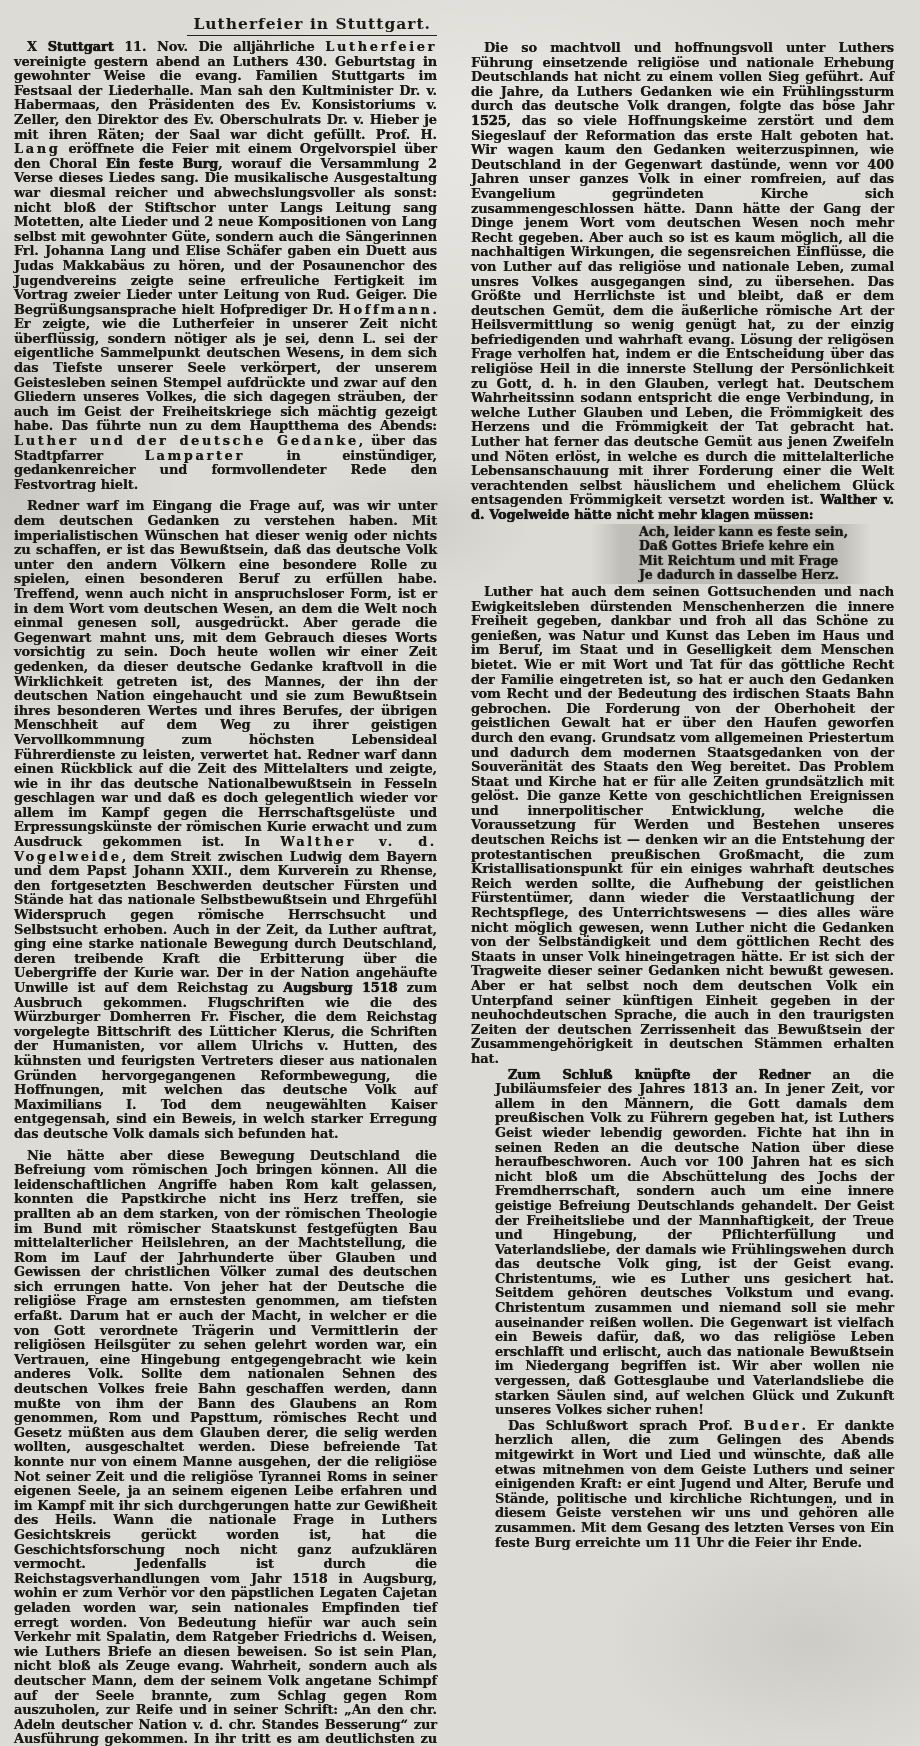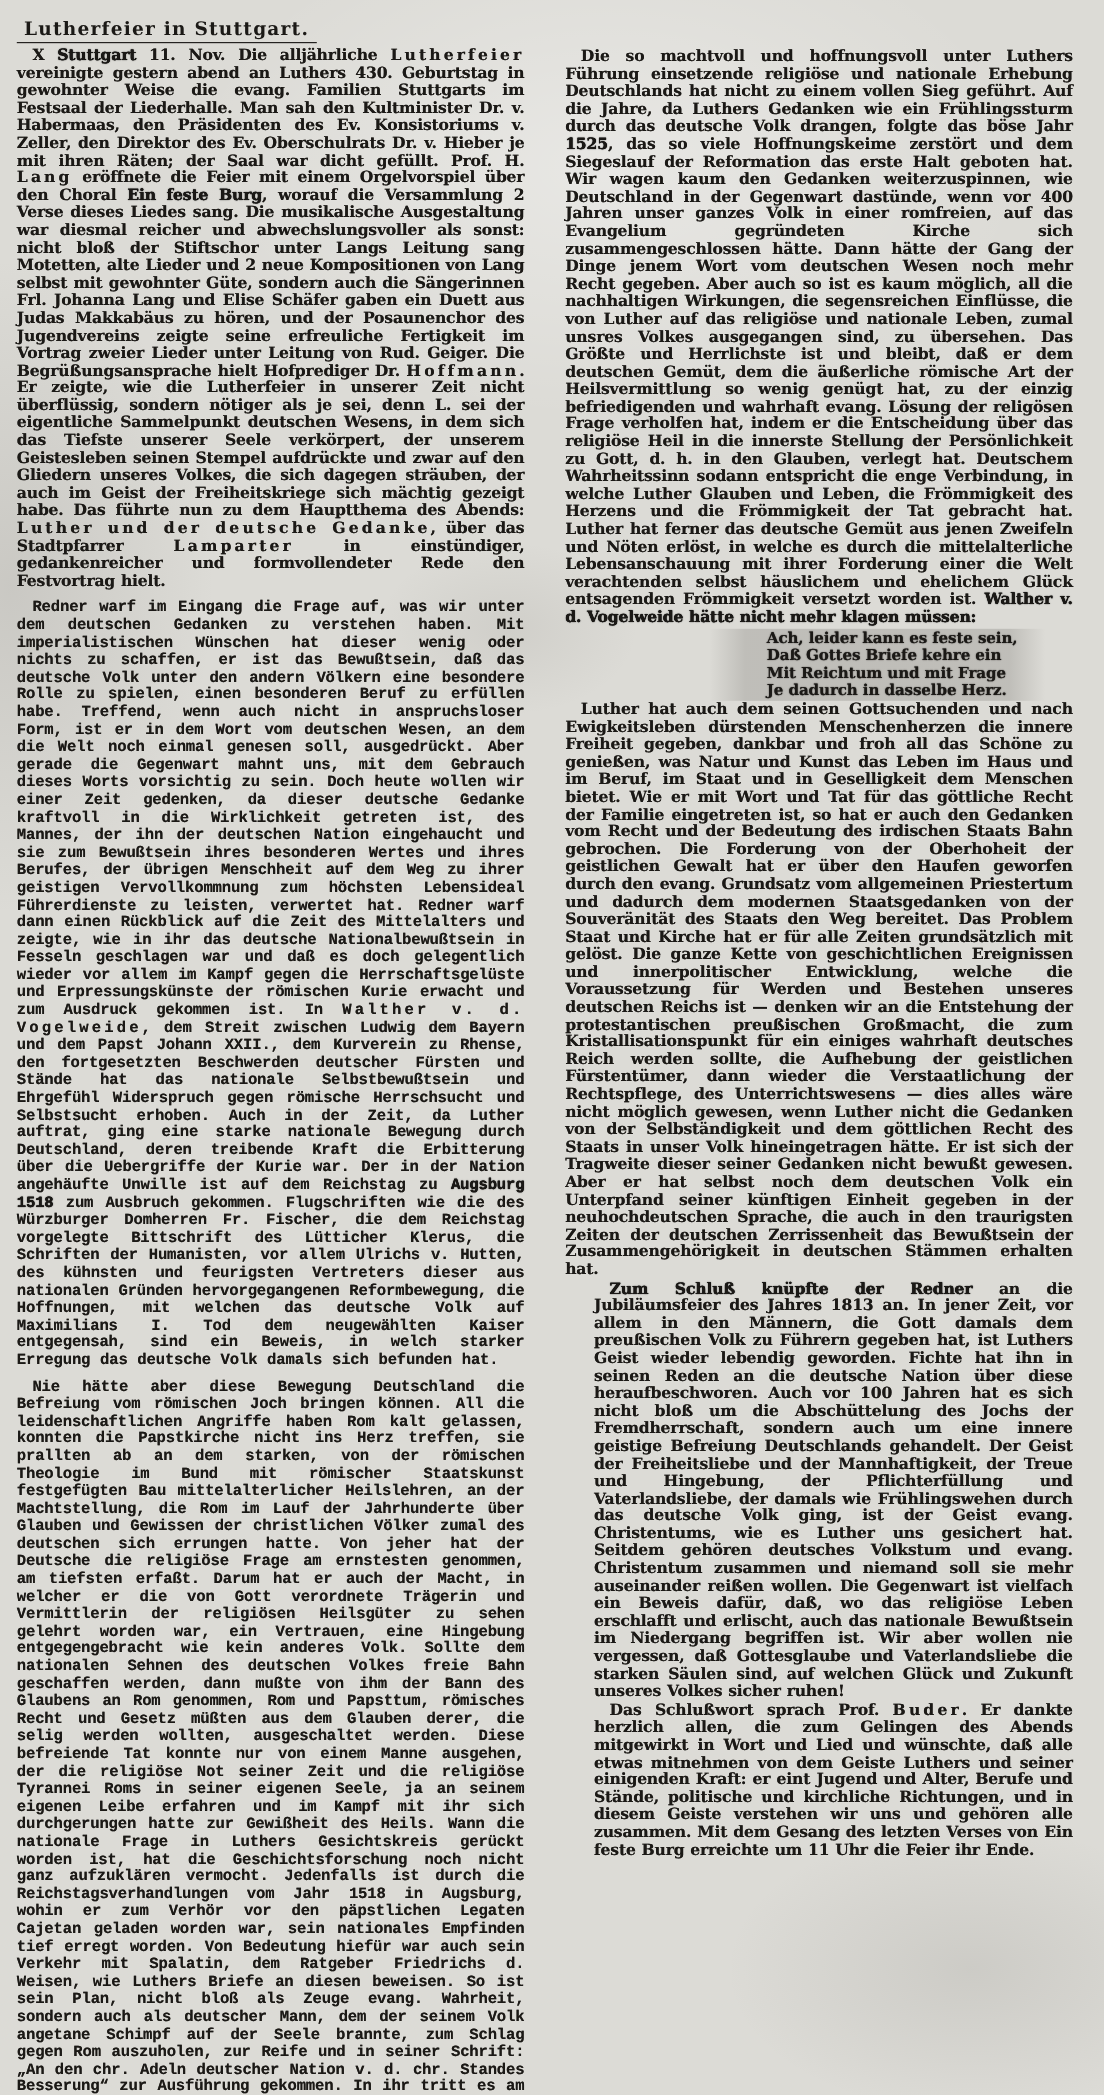--- a/index.html
+++ b/index.html
@@ -10,31 +10,31 @@
       radial-gradient(ellipse 340px 200px at 88% 94%, rgba(110,108,102,.14), transparent 60%),
       radial-gradient(ellipse 500px 300px at 55% 8%, rgba(255,255,255,.35), transparent 70%),
       radial-gradient(ellipse 180px 120px at 46% 30%, rgba(120,117,110,.12), transparent 60%),
       #dcdbd6;
     font-family:"DejaVu Serif","Liberation Serif",serif;
     color:#1b1916;
   }
   .sheet{display:flex;gap:34px;padding:10px 12px 0 14px;}
   .col{width:423px;flex:0 0 423px;}
   h1.title{
-    margin:4px 0 7px 0;text-align:left;font-size:15.5px;font-weight:bold;
+    margin:4px 0 7px 0;text-align:right;font-size:15.5px;font-weight:bold;
     letter-spacing:1px;
   }
   h1.title .title-inner{border-bottom:1.5px solid #242220;padding:0 6px 2px 6px;}
   p.par{
     margin:0;text-indent:13px;text-align:justify;
     font-size:13px;line-height:14.6px;font-weight:bold;
     letter-spacing:-0.15px;word-spacing:0.5px;
     text-shadow:0 0 0.5px rgba(25,22,18,.75);
   }
-  .col.left p.par + p.par{margin-top:7px;font-family:Liberation Mono, monospace;}
+  .col.left p.par + p.par{margin-top:7px;}
   .col.right p.par + p.par{margin-top:1px;margin-left:24px;}
   .col.right{padding-top:31px;}
   .sperr{letter-spacing:2.6px;font-weight:bold;}
   .b{text-shadow:0 0 1px #000, 0 0 0.5px #000;}
   .poem{
     margin:1px 0 1px 0;padding:1px 0 1px 168px;
     background:linear-gradient(90deg, transparent 120px, rgba(40,37,32,.16) 150px, rgba(40,37,32,.16) 370px, transparent 400px);
   }
   .poem-line{
     font-size:12.6px;line-height:14.6px;font-weight:bold;

